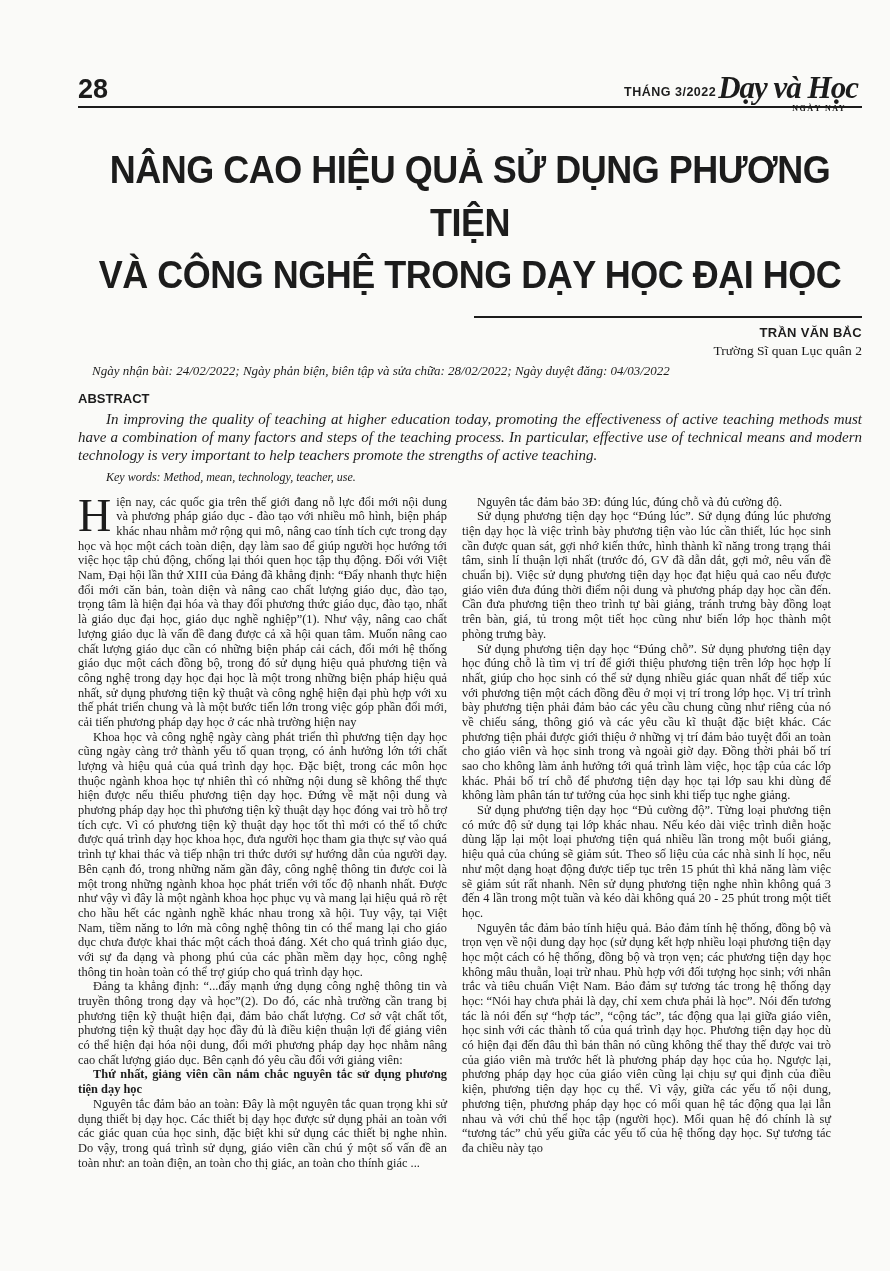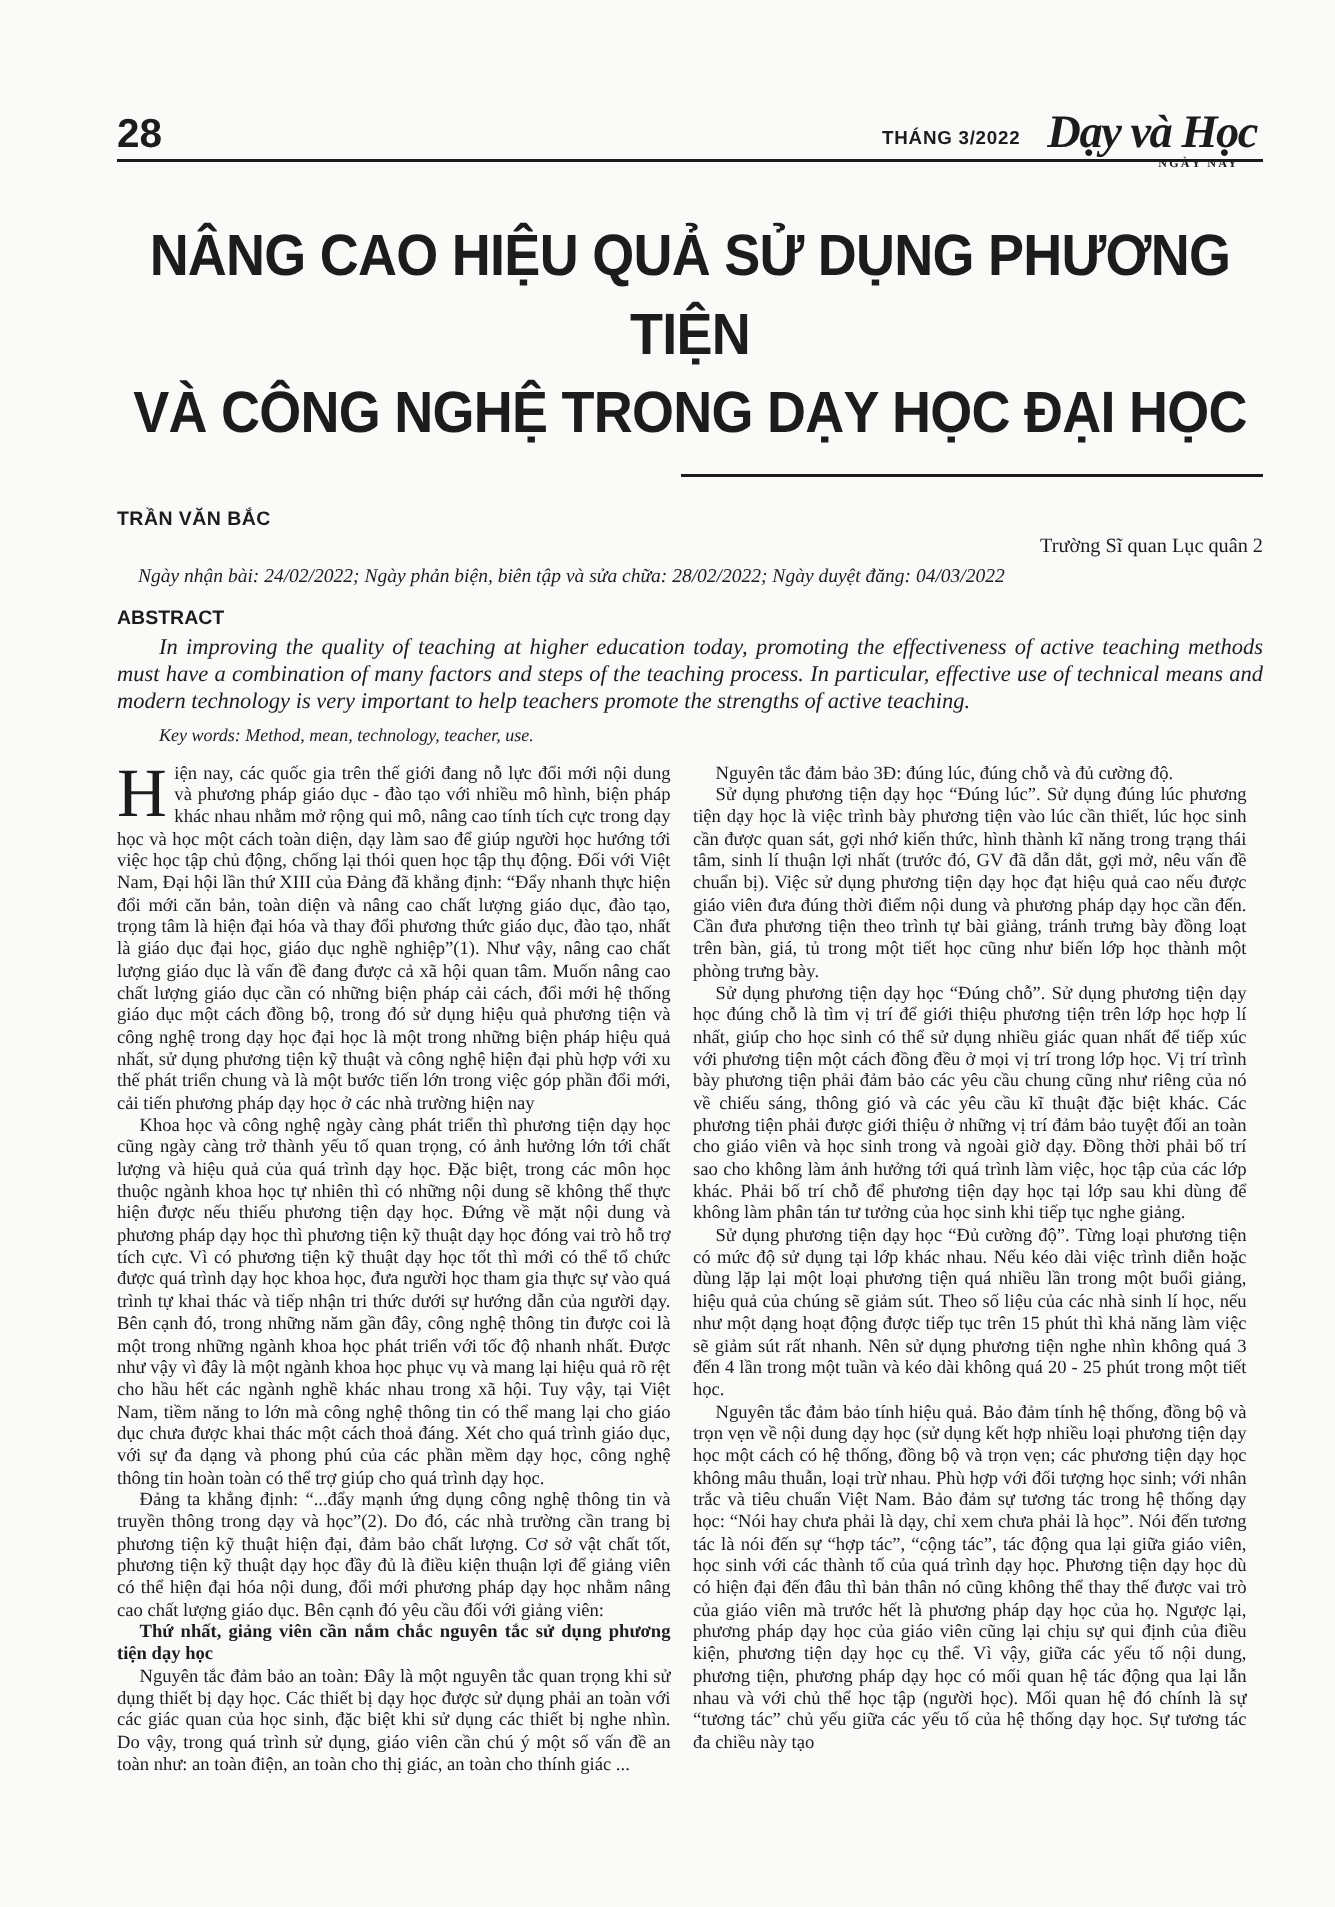--- a/index.html
+++ b/index.html
@@ -6,21 +6,21 @@
   html, body { margin: 0; padding: 0; }
   body {
     width: 890px; height: 1271px;
     background: #fafaf8;
     color: #1c1c1c;
     font-family: "Liberation Serif", serif;
     overflow: hidden;
   }
   .page {
     width: 890px; height: 1271px;
-    padding: 72px 48px 20px 78px;
+    padding: 72px 28px 20px 78px;
   }
   
   .header {
     display: flex;
     align-items: flex-end;
     border-bottom: 2.5px solid #1c1c1c;
     padding-bottom: 3px;
   }
   .page-num {
     font-family: "Liberation Sans", sans-serif;
@@ -43,21 +43,20 @@
     padding-bottom: 4px;
   }
   .masthead { position: relative; padding-right: 4px; }
   .logo {
     font-family: "Liberation Serif", serif;
     font-style: italic;
     font-weight: bold;
     font-size: 31px;
     line-height: 1;
     letter-spacing: -1px;
-    margin-left: 16px;
   }
   .logo-sub {
     position: absolute;
     right: 16px; bottom: -10px;
     font-family: Liberation Serif, serif;
     font-size: 8px;
     letter-spacing: 1.5px;
     font-weight: bold;
   }
   
@@ -72,24 +71,25 @@
     transform: scaleY(1.08);
   }
   
   .author-rule {
     margin-left: auto;
     width: 388px;
     border-top: 2px solid #1c1c1c;
     margin-top: 20px;
   }
   .author {
+    text-align: right;
     font-family: "Liberation Sans", sans-serif;
     font-weight: bold;
     font-size: 13px;
-    margin-top: 20px;
+    margin-top: 7px;
     letter-spacing: 0.3px;
   }
   .affiliation {
     text-align: right;
     font-size: 13.5px;
     margin-top: 3px;
   }
   
   .dates {
     font-style: italic;

